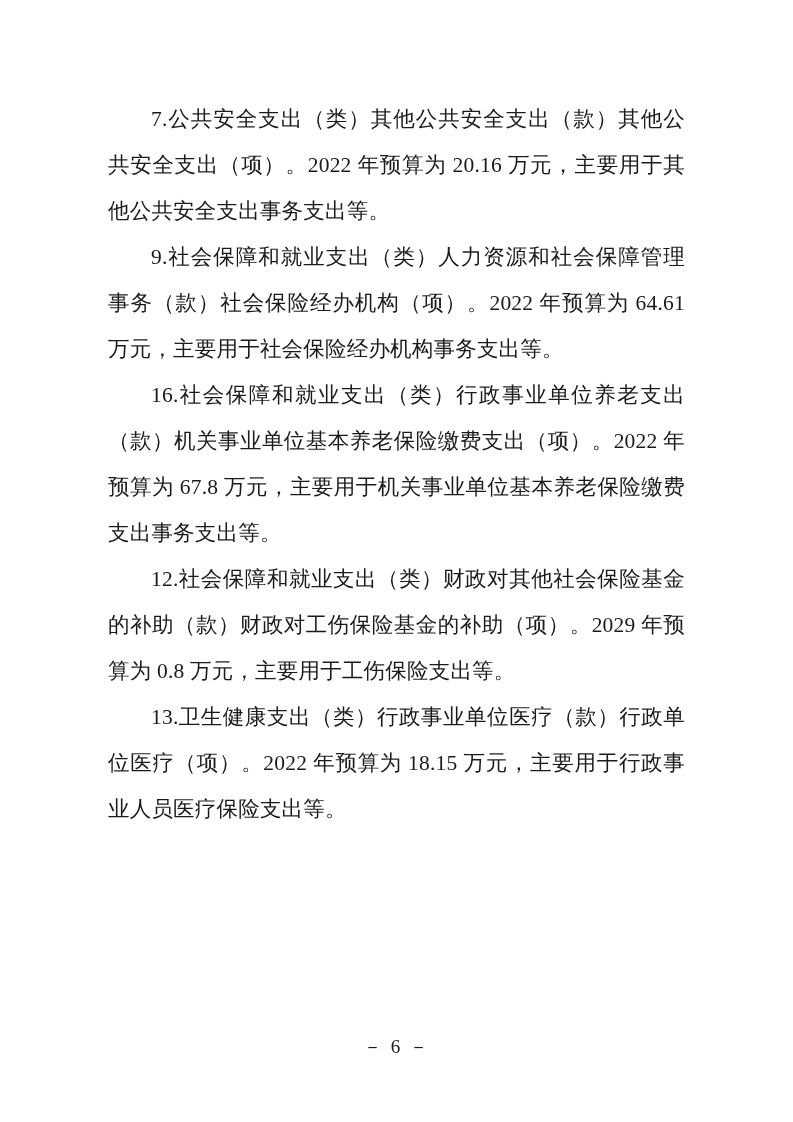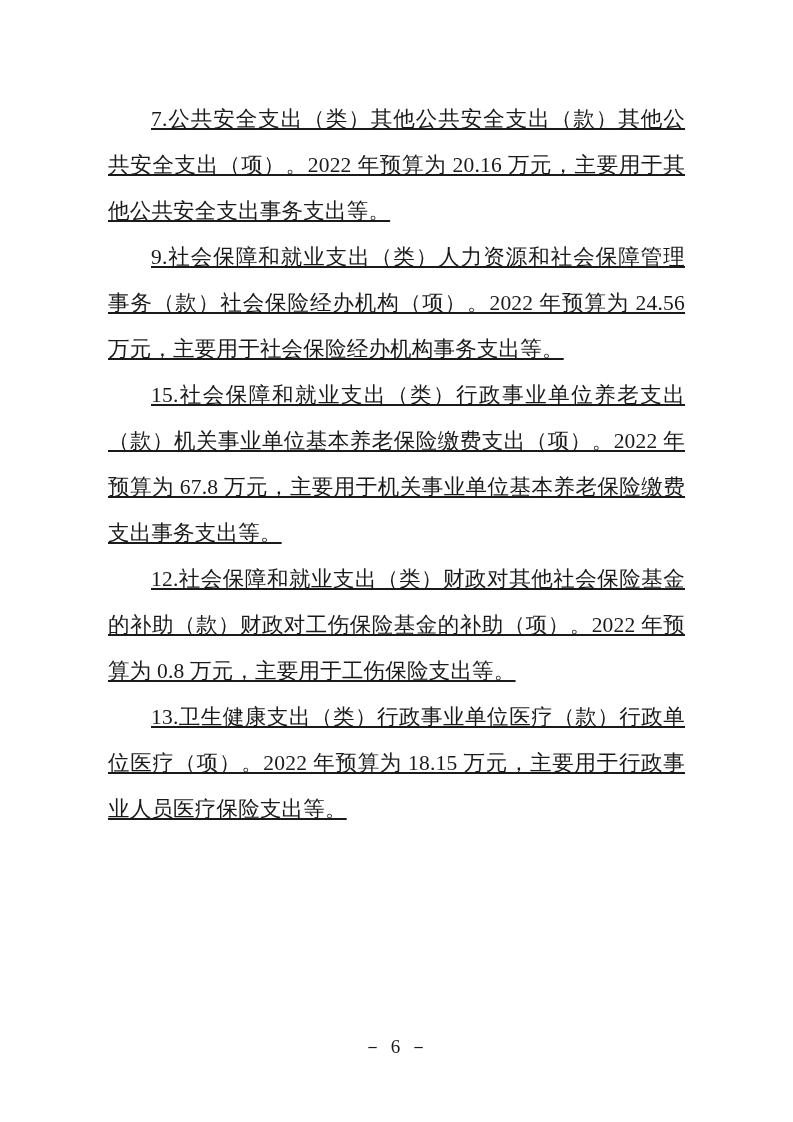--- a/index.html
+++ b/index.html
@@ -26,40 +26,39 @@
     line-height: 46px;
     text-align: justify;
     text-justify: inter-ideograph;
     letter-spacing: 0.2px;
   }
   .para {
     margin: 0 0 0 0;
     text-indent: 2em;
     font-size: 21.5px;
     line-height: 46px;
-    text-decoration: underline;
   }
   .footer {
     position: absolute;
     left: 0;
     right: 0;
     bottom: 62px;
     text-align: center;
     font-size: 19px;
     font-family: "Liberation Serif", "DejaVu Serif", serif;
     color: #1a1a1a;
     letter-spacing: 2px;
   }
 </style>
 </head>
 <body>
 
 <div class="page">
   <div class="doc-body">
     <p class="para">7.公共安全支出（类）其他公共安全支出（款）其他公共安全支出（项）。2022 年预算为 20.16 万元，主要用于其他公共安全支出事务支出等。</p>
-    <p class="para">9.社会保障和就业支出（类）人力资源和社会保障管理事务（款）社会保险经办机构（项）。2022 年预算为 24.56 万元，主要用于社会保险经办机构事务支出等。</p>
-    <p class="para">15.社会保障和就业支出（类）行政事业单位养老支出（款）机关事业单位基本养老保险缴费支出（项）。2022 年预算为 67.8 万元，主要用于机关事业单位基本养老保险缴费支出事务支出等。</p>
-    <p class="para">12.社会保障和就业支出（类）财政对其他社会保险基金的补助（款）财政对工伤保险基金的补助（项）。2022 年预算为 0.8 万元，主要用于工伤保险支出等。</p>
+    <p class="para">9.社会保障和就业支出（类）人力资源和社会保障管理事务（款）社会保险经办机构（项）。2022 年预算为 64.61 万元，主要用于社会保险经办机构事务支出等。</p>
+    <p class="para">16.社会保障和就业支出（类）行政事业单位养老支出（款）机关事业单位基本养老保险缴费支出（项）。2022 年预算为 67.8 万元，主要用于机关事业单位基本养老保险缴费支出事务支出等。</p>
+    <p class="para">12.社会保障和就业支出（类）财政对其他社会保险基金的补助（款）财政对工伤保险基金的补助（项）。2029 年预算为 0.8 万元，主要用于工伤保险支出等。</p>
     <p class="para">13.卫生健康支出（类）行政事业单位医疗（款）行政单位医疗（项）。2022 年预算为 18.15 万元，主要用于行政事业人员医疗保险支出等。</p>
 
   </div>
   <div class="footer">－ 6 －</div>
 </div>
 
 </body></html>

